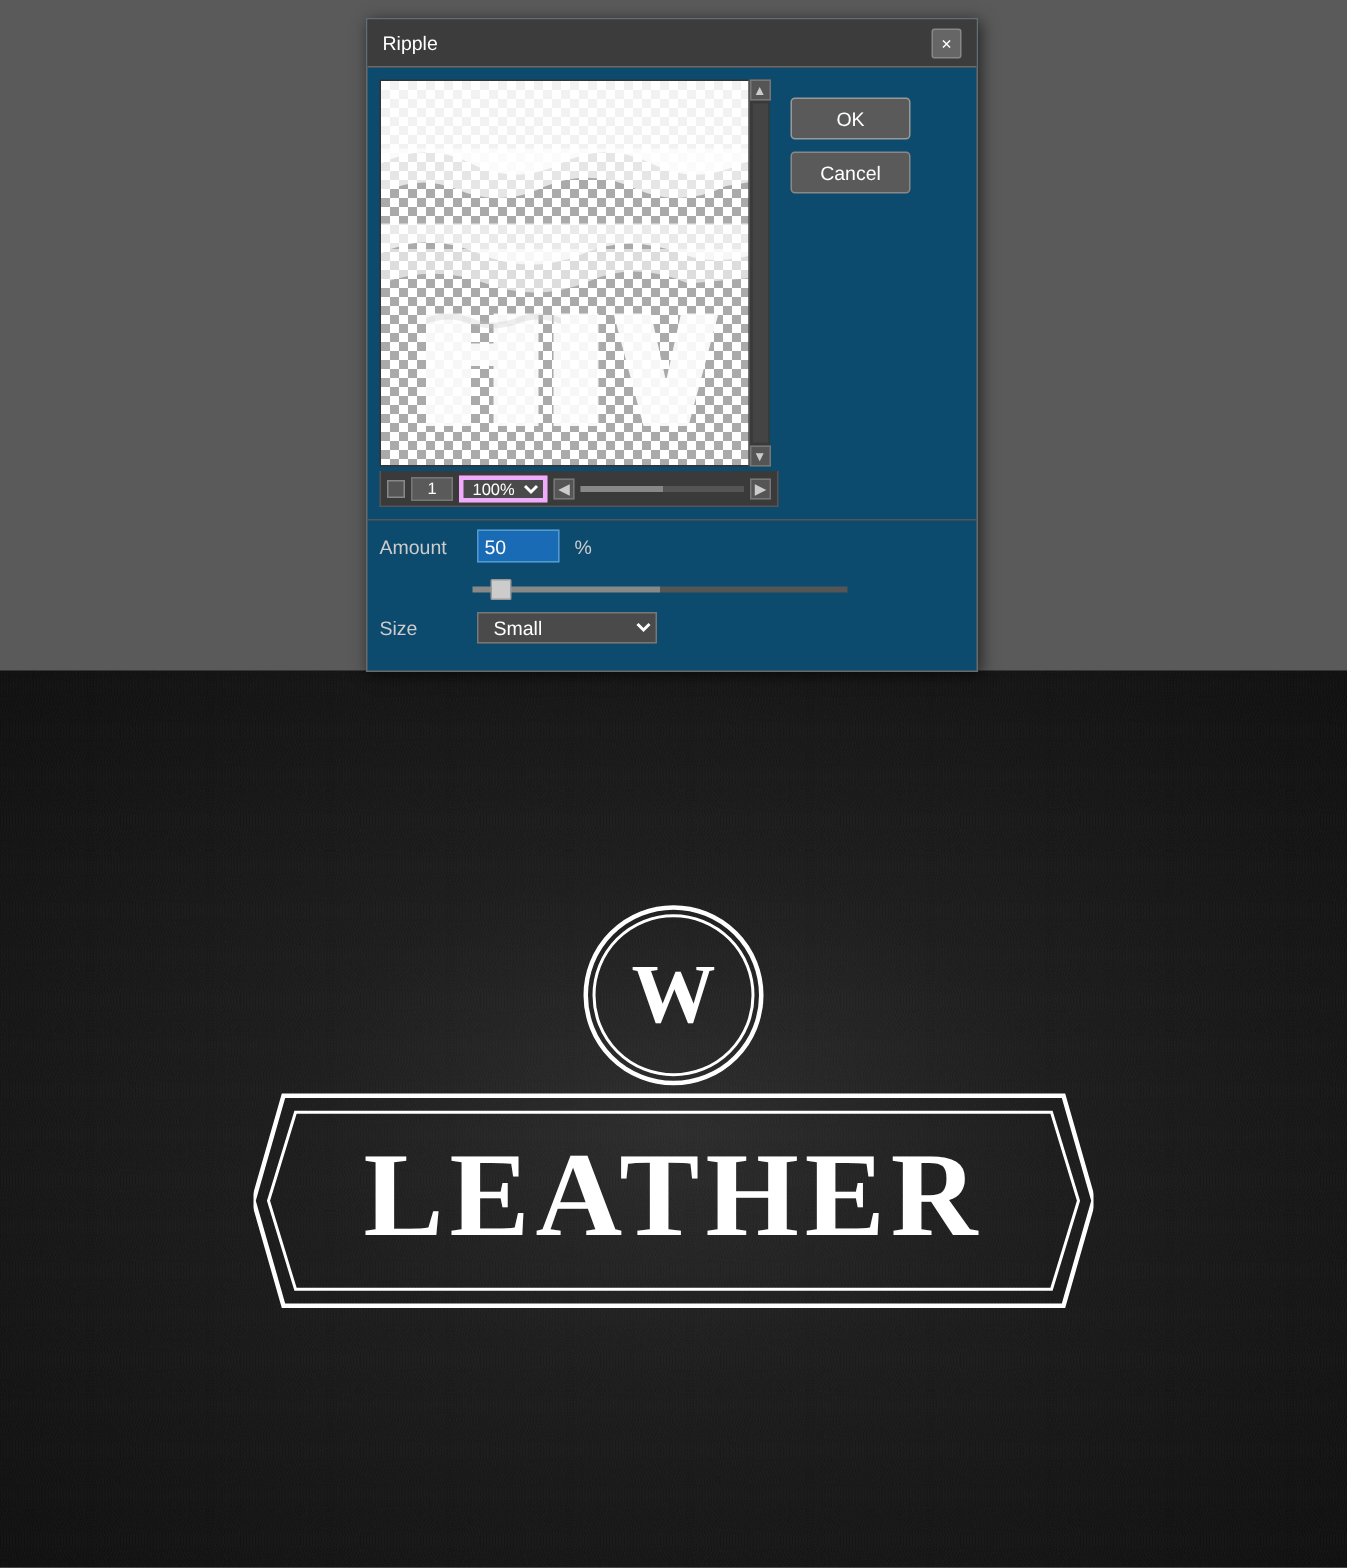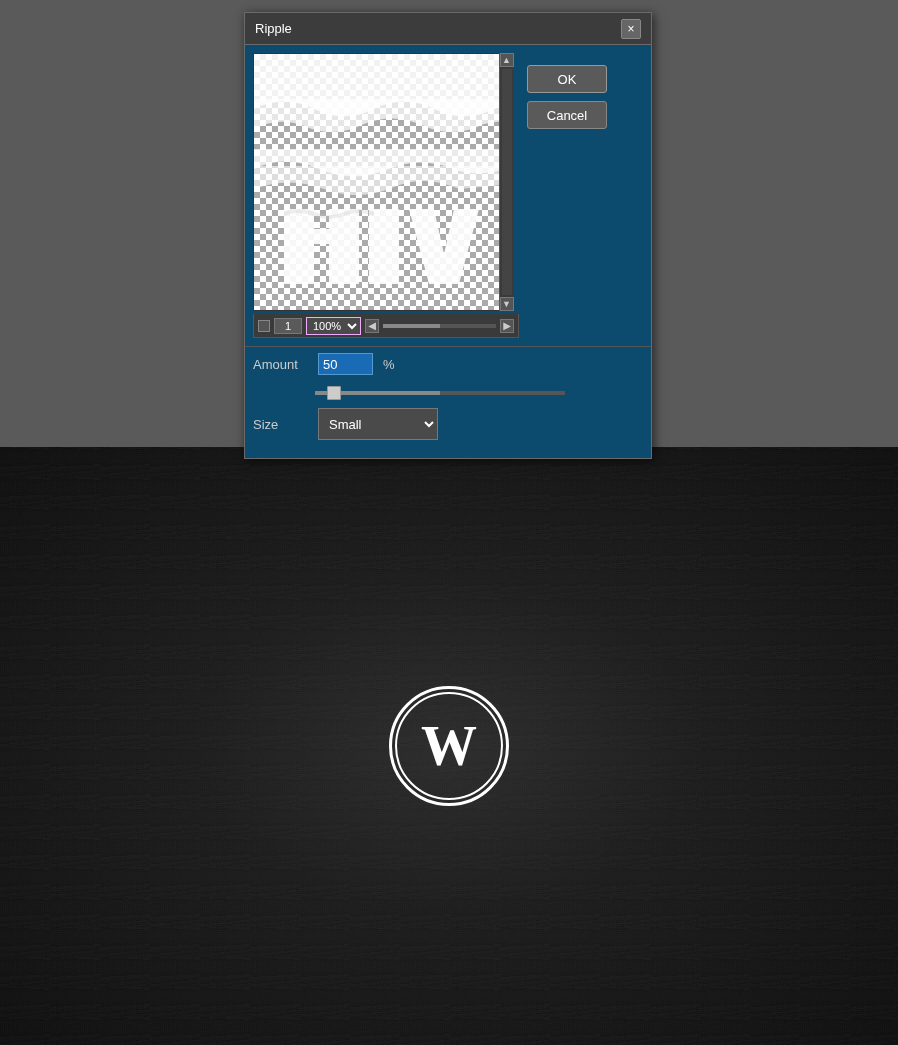--- a/index.html
+++ b/index.html
@@ -201,21 +201,21 @@
       height: 16px;
       background: #5a5a5a;
       border: 1px solid #777;
       color: white;
       font-size: 11px;
       text-align: center;
     }
 
     .zoom-select {
       background: #4a4a4a;
-      border: 1px solid #f0abfc;
+      border: 3px solid #f0abfc;
       color: white;
       font-size: 11px;
       height: 18px;
       padding: 0 2px;
     }
 
     .preview-nav {
       width: 14px;
       height: 14px;
       background: #555;
@@ -333,21 +333,21 @@
       border: 1px solid #999;
       border-radius: 1px;
       cursor: pointer;
     }
 
     .size-select {
       background: #4a4a4a;
       border: 1px solid #777;
       color: white;
       font-size: 13px;
-      height: 32px;
+      height: 21px;
       padding: 0 6px;
       width: 120px;
       cursor: pointer;
     }
 
     
     .dialog-controls {
       padding: 6px 8px 10px 8px;
       border-top: 1px solid #555;
     }
@@ -382,20 +382,32 @@
 </head>
 <body>
 
 <div class="background-canvas"></div>
 
 <div class="leather-area">
   <div class="leather-logo">
     <div class="circle-w">
       <div class="circle-w-inner">
         <span>W</span>
+      </div>
+    </div>
+    <div class="leather-banner">
+      <div class="banner-shape">
+        <svg viewBox="0 0 560 170" xmlns="http://www.w3.org/2000/svg">
+
+          <path d="M20,15 L540,15 L560,85 L540,155 L20,155 L0,85 Z" fill="none" stroke="white" stroke-width="3"></path>
+
+          <path d="M28,26 L532,26 L550,85 L532,144 L28,144 L10,85 Z" fill="none" stroke="white" stroke-width="2"></path>
+
+          <text x="280" y="108" font-family="Georgia, serif" font-size="80" font-weight="900" fill="white" text-anchor="middle" letter-spacing="4">LEATHER</text>
+        </svg>
       </div>
     </div>
   </div>
 </div>
 
 <div class="dialog">
 
   <div class="dialog-titlebar">
     <span class="dialog-title">Ripple</span>
     <div class="close-btn">×</div>

